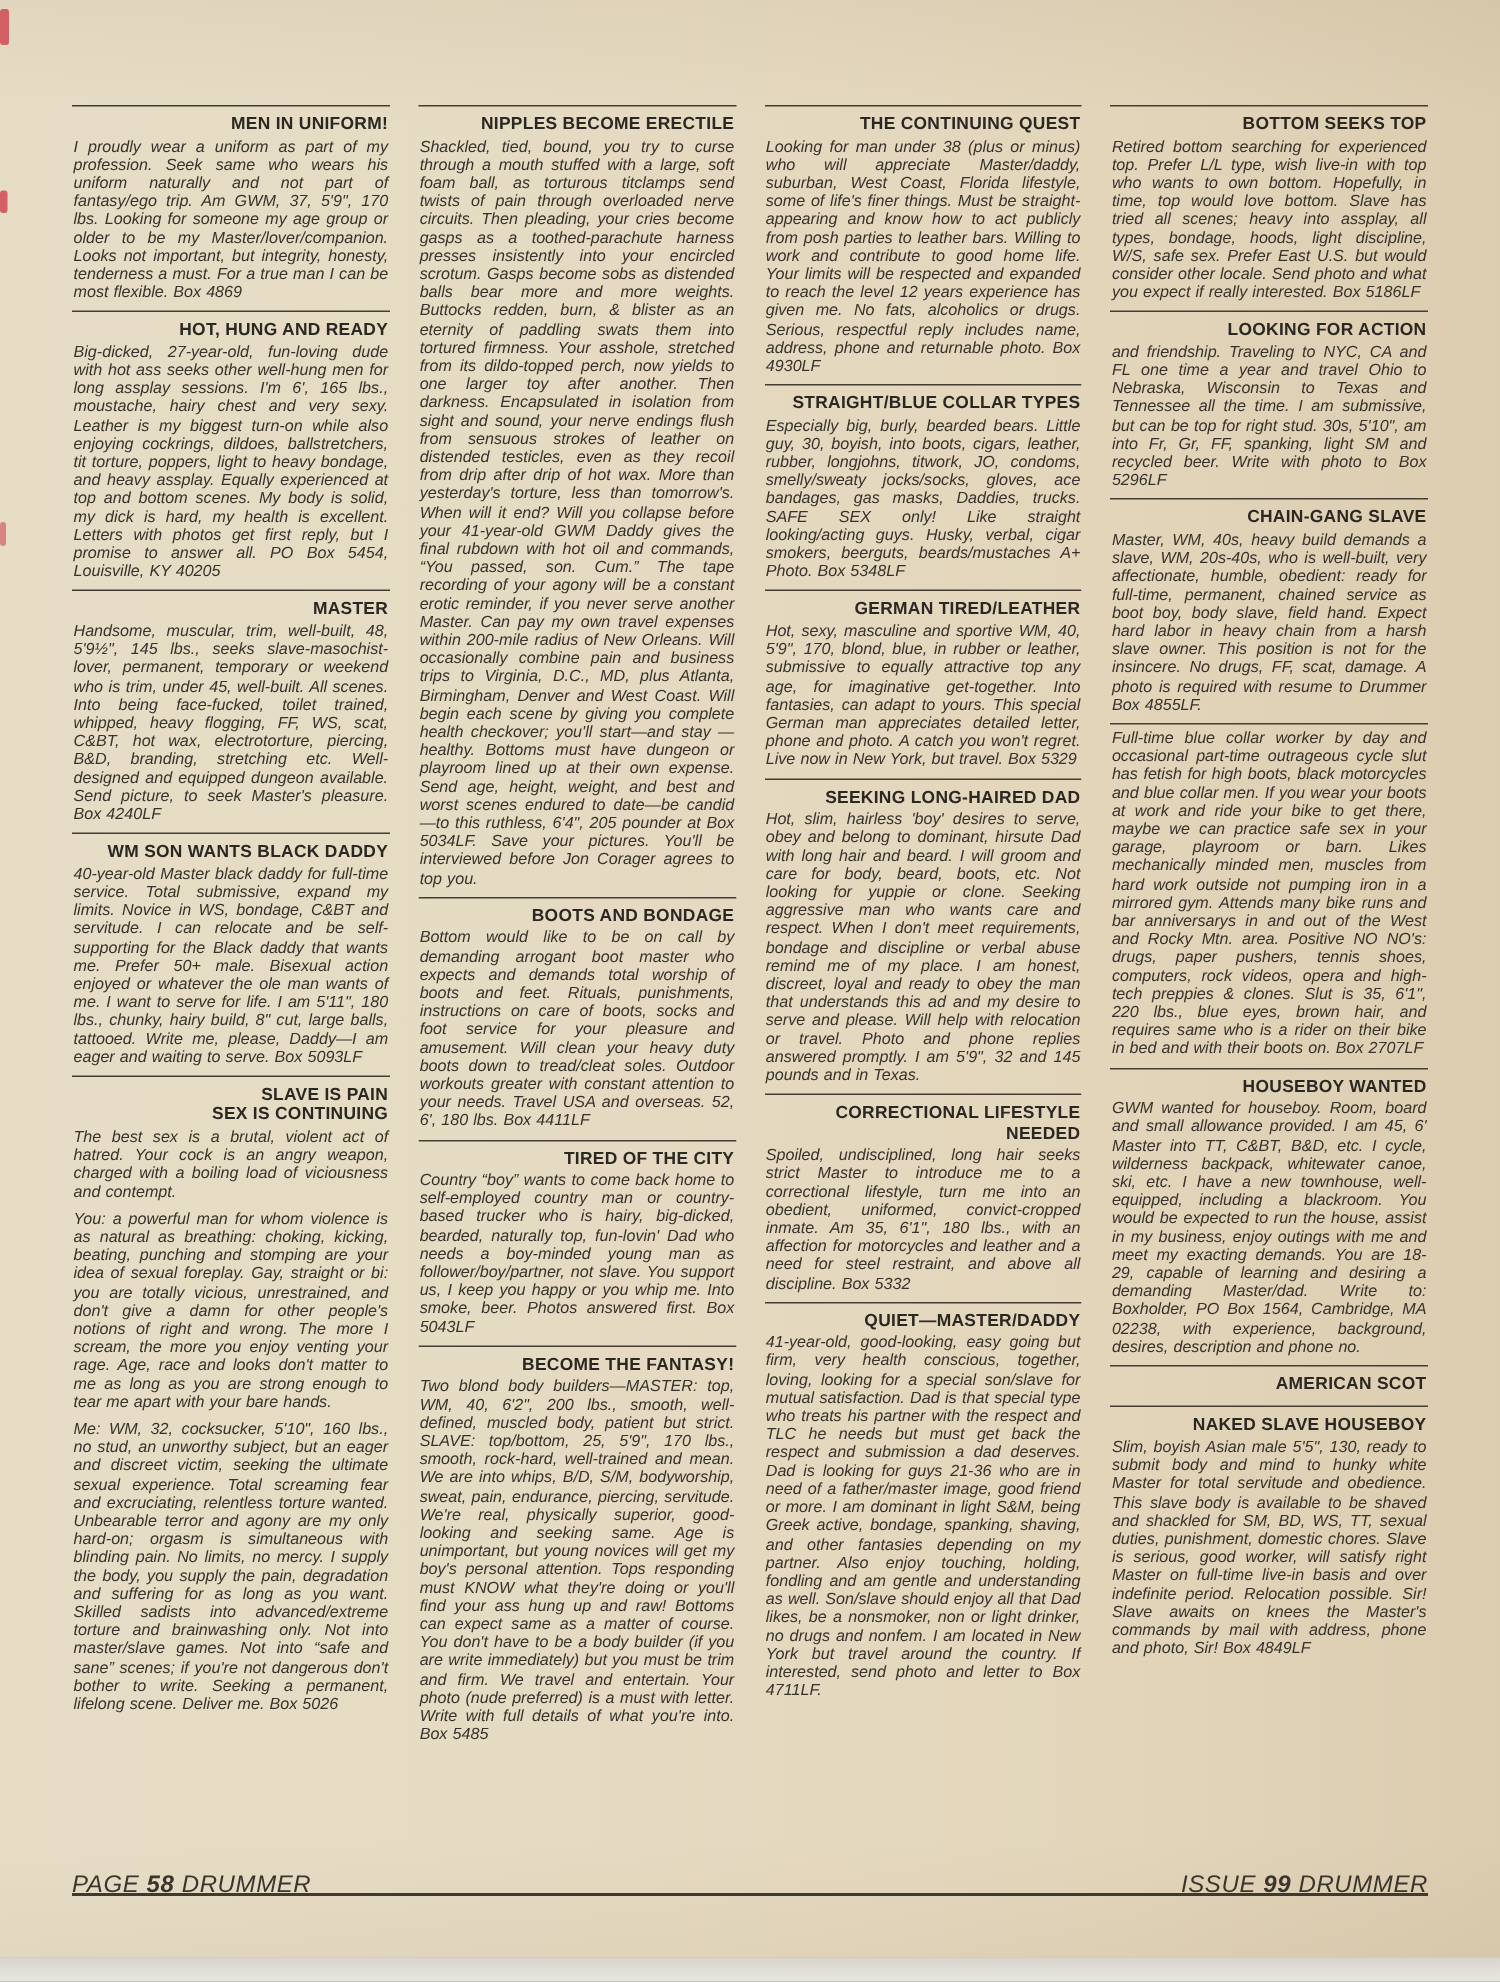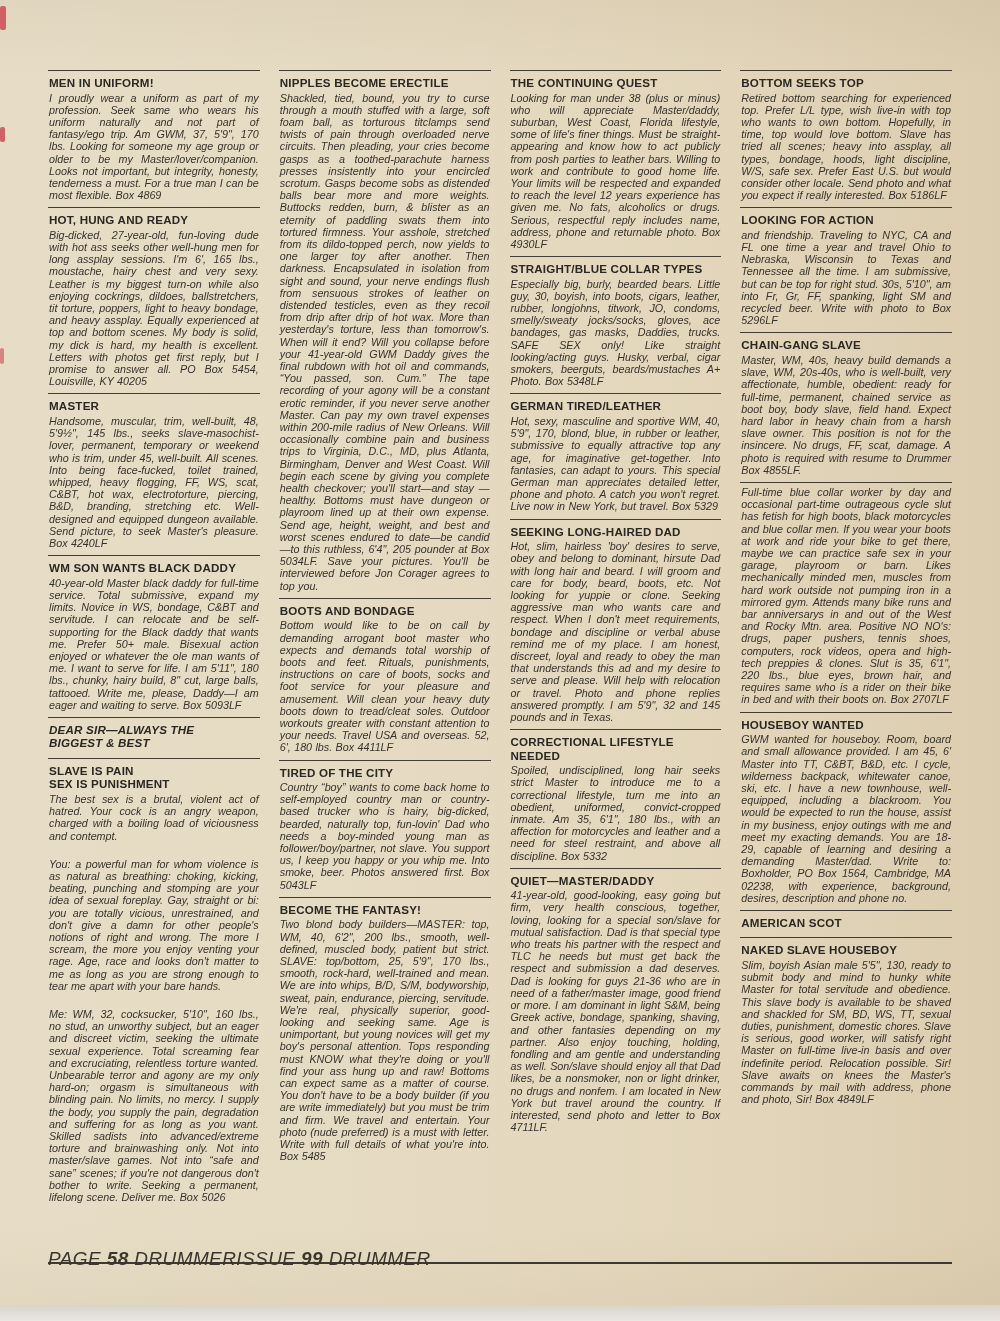--- a/index.html
+++ b/index.html
@@ -22,40 +22,40 @@
   .columns{
     position:absolute;left:48px;top:70px;width:904px;height:1186px;
     display:flex;gap:19px;
   }
   .column{
     flex:1 1 0;border-top:1.5px solid #433d34;overflow:hidden;height:100%;
   }
   .ad{padding:3px 1px 6px;}
   .ad + .ad{border-top:1.5px solid #433d34;}
   .ad-title{
-    text-align:left;font-weight:bold;color:#2b2722;
+    text-align:right;font-weight:bold;color:#2b2722;
     font-size:11.6px;line-height:13.5px;letter-spacing:.2px;
     margin:2px 0 2px;
   }
   .ad.em-title .ad-title{font-style:italic;}
   .ad-body{
     margin:0;color:#37322b;font-size:10.75px;line-height:12.2px;
     text-align:justify;text-justify:inter-word;hyphens:auto;-webkit-hyphens:auto;
     word-spacing:.4px;
     font-style:italic;
   }
-  .ad-body + .ad-body{margin-top:16px;}
+  .ad-body + .ad-body{margin-top:6px;}
   .footer-rule{
     position:absolute;left:48px;top:1262px;width:904px;height:0;
     border-top:2px solid #3f3a31;
   }
   .footer{
     position:absolute;left:48px;top:1248px;width:904px;
-    display:flex;
-    font-style:italic;font-size:19px;color:#3a352d;letter-spacing:.4px;
+    display:flex;justify-content:space-between;
+    font-style:italic;font-size:16px;color:#3a352d;letter-spacing:.4px;
   }
   .footer b{font-weight:bold;}
   .footer span{white-space:pre;}
 </style>
 </head>
 <body>
 
 <div class="paper"></div>
 
 <div class="scan-mark" style="left:0;top:6px;width:6px;height:24px;"></div>
@@ -81,30 +81,24 @@
           <div>MASTER</div>
         </div>
         <p class="ad-body">Handsome, muscular, trim, well-built, 48, 5'9½", 145 lbs., seeks slave-masochist-lover, permanent, temporary or weekend who is trim, under 45, well-built. All scenes. Into being face-fucked, toilet trained, whipped, heavy flogging, FF, WS, scat, C&amp;BT, hot wax, electrotorture, piercing, B&amp;D, branding, stretching etc. Well-designed and equipped dungeon available. Send picture, to seek Master's pleasure. Box 4240LF</p>
       </div>
       <div class="ad">
         <div class="ad-title">
           <div>WM SON WANTS BLACK DADDY</div>
         </div>
         <p class="ad-body">40-year-old Master black daddy for full-time service. Total submissive, expand my limits. Novice in WS, bondage, C&amp;BT and servitude. I can relocate and be self-supporting for the Black daddy that wants me. Prefer 50+ male. Bisexual action enjoyed or whatever the ole man wants of me. I want to serve for life. I am 5'11", 180 lbs., chunky, hairy build, 8" cut, large balls, tattooed. Write me, please, Daddy—I am eager and waiting to serve. Box 5093LF</p>
       </div>
-      <div class="ad em-title">
-        <div class="ad-title">
-          <div>DEAR SIR—ALWAYS THE</div>
-          <div>BIGGEST &amp; BEST</div>
-        </div>
-      </div>
       <div class="ad">
         <div class="ad-title">
           <div>SLAVE IS PAIN</div>
-          <div>SEX IS PUNISHMENT</div>
+          <div>SEX IS CONTINUING</div>
         </div>
         <p class="ad-body">The best sex is a brutal, violent act of hatred. Your cock is an angry weapon, charged with a boiling load of viciousness and contempt.</p>
         <p class="ad-body">You: a powerful man for whom violence is as natural as breathing: choking, kicking, beating, punching and stomping are your idea of sexual foreplay. Gay, straight or bi: you are totally vicious, unrestrained, and don't give a damn for other people's notions of right and wrong. The more I scream, the more you enjoy venting your rage. Age, race and looks don't matter to me as long as you are strong enough to tear me apart with your bare hands.</p>
         <p class="ad-body">Me: WM, 32, cocksucker, 5'10", 160 lbs., no stud, an unworthy subject, but an eager and discreet victim, seeking the ultimate sexual experience. Total screaming fear and excruciating, relentless torture wanted. Unbearable terror and agony are my only hard-on; orgasm is simultaneous with blinding pain. No limits, no mercy. I supply the body, you supply the pain, degradation and suffering for as long as you want. Skilled sadists into advanced/extreme torture and brainwashing only. Not into master/slave games. Not into “safe and sane” scenes; if you're not dangerous don't bother to write. Seeking a permanent, lifelong scene. Deliver me. Box 5026</p>
       </div>
     </div>
     <div class="column">
       <div class="ad">
         <div class="ad-title">
           <div>NIPPLES BECOME ERECTILE</div>

